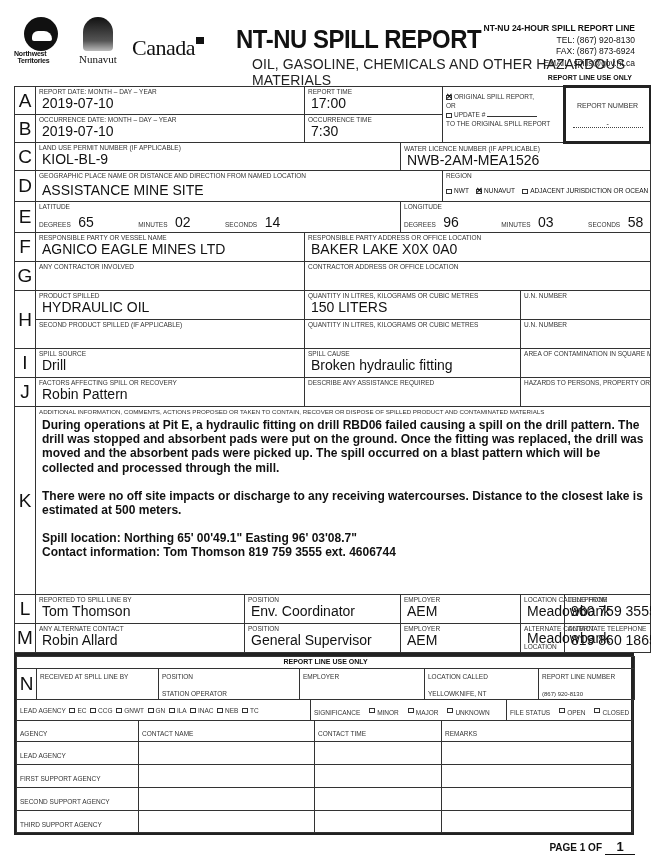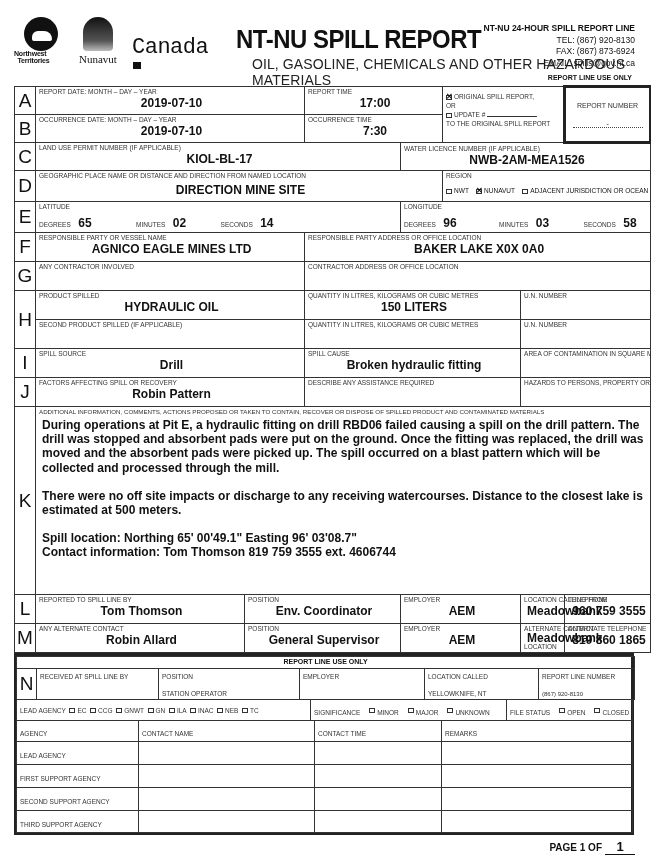--- a/index.html
+++ b/index.html
@@ -6,33 +6,33 @@
   body { width: 651px; height: 863px; background: #fff; font-family: "Liberation Sans", sans-serif; color: #111; position: relative; overflow: hidden; }
   .abs { position: absolute; }
   .hdr-logos { left: 14px; top: 17px; width: 200px; height: 50px; }
   .logo-nwt { position: absolute; left: 0; top: 0; width: 50px; height: 48px; }
   .logo-nwt .circle { position: absolute; left: 10px; top: 0; width: 34px; height: 34px; border-radius: 50%; background: #111; }
   .logo-nwt .bear { position: absolute; left: 18px; top: 14px; width: 20px; height: 10px; background: #fff; border-radius: 6px 8px 2px 2px; }
   .logo-nwt .txt { position: absolute; left: 0; top: 33px; font-size: 7px; line-height: 7px; font-weight: bold; letter-spacing: -0.2px; }
   .logo-nu { position: absolute; left: 65px; top: 0; width: 38px; height: 50px; }
   .logo-nu .shield { position: absolute; left: 4px; top: 0; width: 30px; height: 34px; border-radius: 15px 15px 4px 4px; background: linear-gradient(180deg,#111 0%,#555 70%,#bbb 100%); }
   .logo-nu .txt { position: absolute; left: 0; top: 36px; font-family: "Liberation Serif", serif; font-size: 11px; }
-  .logo-ca { position: absolute; left: 118px; top: 18px; font-family: Liberation Mono, monospace; font-size: 22px; letter-spacing: -0.5px; }
+  .logo-ca { position: absolute; left: 118px; top: 18px; font-family: Liberation Serif, serif; font-size: 22px; letter-spacing: -0.5px; }
   .logo-ca .flag { display: inline-block; width: 8px; height: 7px; background: #111; vertical-align: top; margin-top: 2px; margin-left: 1px; }
   .title { left: 236px; top: 24px; font-size: 26px; font-weight: bold; letter-spacing: -0.5px; transform: scaleX(0.92); transform-origin: left; }
   .subtitle { left: 252px; top: 56px; font-size: 14px; color: #222; letter-spacing: 0.1px; }
   .contact { right: 16px; top: 23px; text-align: right; font-size: 8.5px; line-height: 11.5px; }
   .contact .h { font-weight: bold; font-size: 8.5px; }
   .rluo { right: 19px; top: 74px; font-size: 7px; font-weight: bold; }
 
   .form { left: 14px; top: 85px; width: 620px; }
   table.f { border-collapse: collapse; width: 100%; table-layout: fixed; }
   table.f td { border: 1px solid #333; vertical-align: top; padding: 1px 3px; position: relative; }
   .lbl { font-size: 6.5px; color: #333; text-transform: uppercase; white-space: nowrap; display: block; line-height: 8px; }
-  .val { font-size: 12px; font-weight: bold; display: block; padding-left: 3px; line-height: 14px; white-space: nowrap; text-align: center; }
+  .val { font-size: 14px; font-weight: normal; display: block; padding-left: 3px; line-height: 14px; white-space: nowrap; }
   .letter { font-size: 19px; text-align: center; vertical-align: middle !important; padding: 0 !important; width: 21px; line-height: 20px; }
   .chk { display: inline-block; width: 6px; height: 5px; border: 1px solid #333; margin-right: 2px; vertical-align: middle; position: relative; }
   .chk.on::after { content: "✕"; position: absolute; left: -1px; top: -4px; font-size: 8px; font-weight: bold; }
   .small { font-size: 6.5px; color: #333; text-transform: uppercase; }
   .narr { font-size: 12px; font-weight: bold; line-height: 14.2px; padding: 2px 0 0 3px; color: #111; }
   .narr p { margin-bottom: 14px; }
   .reportnum { border: 3px solid #222 !important; text-align: center; vertical-align: middle !important; }
   .thick { border: 3px solid #222; }
   .ln { display: inline-block; border-bottom: 1px solid #333; }
   .pageof { right: 16px; bottom: 8px; font-size: 10px; font-weight: bold; }
@@ -110,33 +110,33 @@
     <td colspan="2">
             <span class="lbl">OCCURRENCE TIME</span>
             <span class="val">7:30</span>
           </td>
   </tr>
 
   <tr style="height:28px">
     <td class="letter">C</td>
     <td colspan="4">
             <span class="lbl">LAND USE PERMIT NUMBER (IF APPLICABLE)</span>
-            <span class="val">KIOL-BL-17</span>
+            <span class="val">KIOL-BL-9</span>
           </td>
     <td colspan="5">
             <span class="lbl">WATER LICENCE NUMBER (IF APPLICABLE)</span>
             <span class="val">NWB-2AM-MEA1526</span>
           </td>
   </tr>
 
   <tr style="height:31px">
     <td class="letter">D</td>
     <td colspan="5">
             <span class="lbl">GEOGRAPHIC PLACE NAME OR DISTANCE AND DIRECTION FROM NAMED LOCATION</span>
-            <span class="val" style="margin-top:3px">DIRECTION MINE SITE</span>
+            <span class="val" style="margin-top:3px">ASSISTANCE MINE SITE</span>
           </td>
     <td colspan="4">
             <span class="lbl">REGION</span>
       <div style="margin-top:7px;font-size:6.5px;white-space:nowrap">
         <span><span class="chk"></span><span>NWT</span></span>&nbsp;&nbsp;&nbsp;
         <span><span class="chk on"></span><span>NUNAVUT</span></span>&nbsp;&nbsp;&nbsp;
         <span><span class="chk"></span><span>ADJACENT JURISDICTION OR OCEAN</span></span>
       </div>
     </td>
   </tr>

